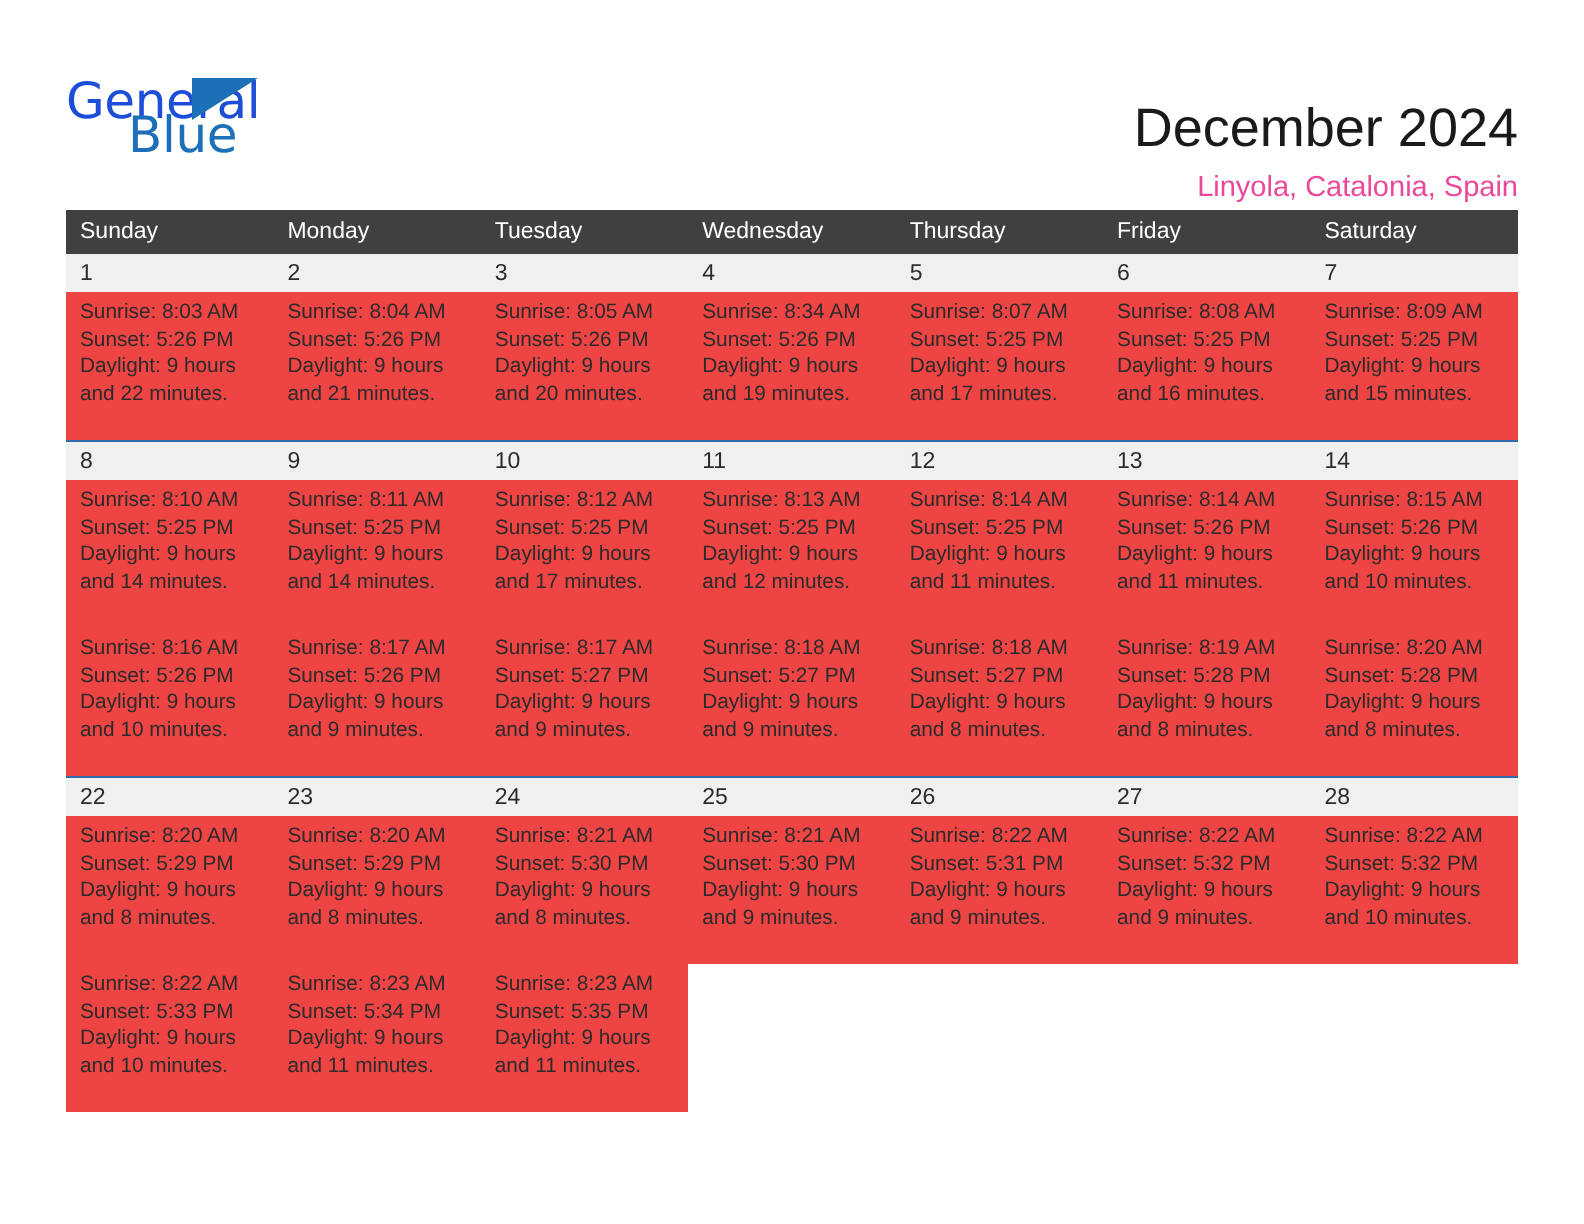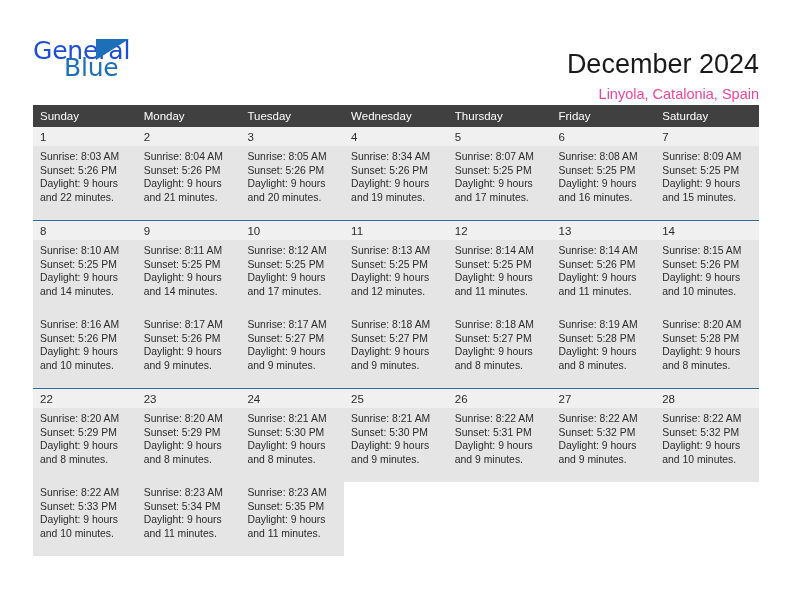--- a/index.html
+++ b/index.html
@@ -131,21 +131,21 @@
   }
   .date-row.first td {
     border-top: none;
   }
   .date-row td.empty {
     background: #f0f0f0;
   }
 
   
   .info-row td {
-    background: #e5e5e5;
+    background: #ef4444;
     font-size: 10.4px;
     color: #2b2b2b;
     padding: 4px 4px 12px 7px;
     vertical-align: top;
     line-height: 13.6px;
     border: none;
     height: 58px;
   }
   .info-row td.empty {
     background: #ffffff;

